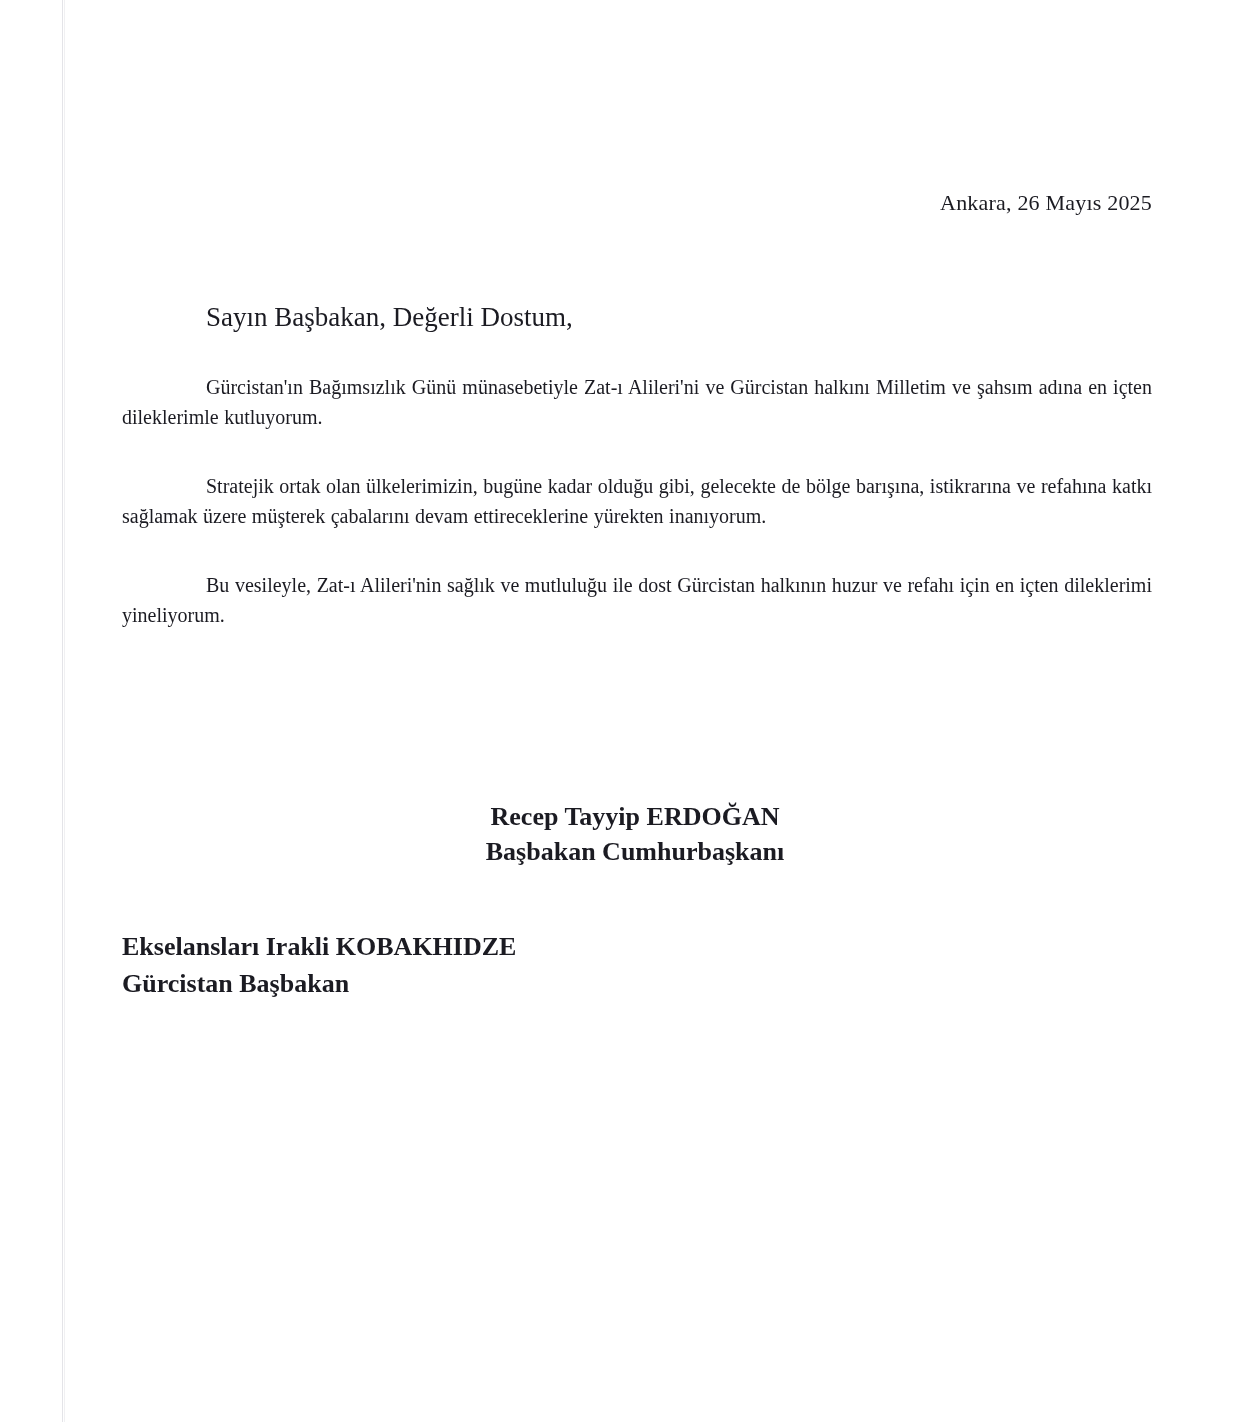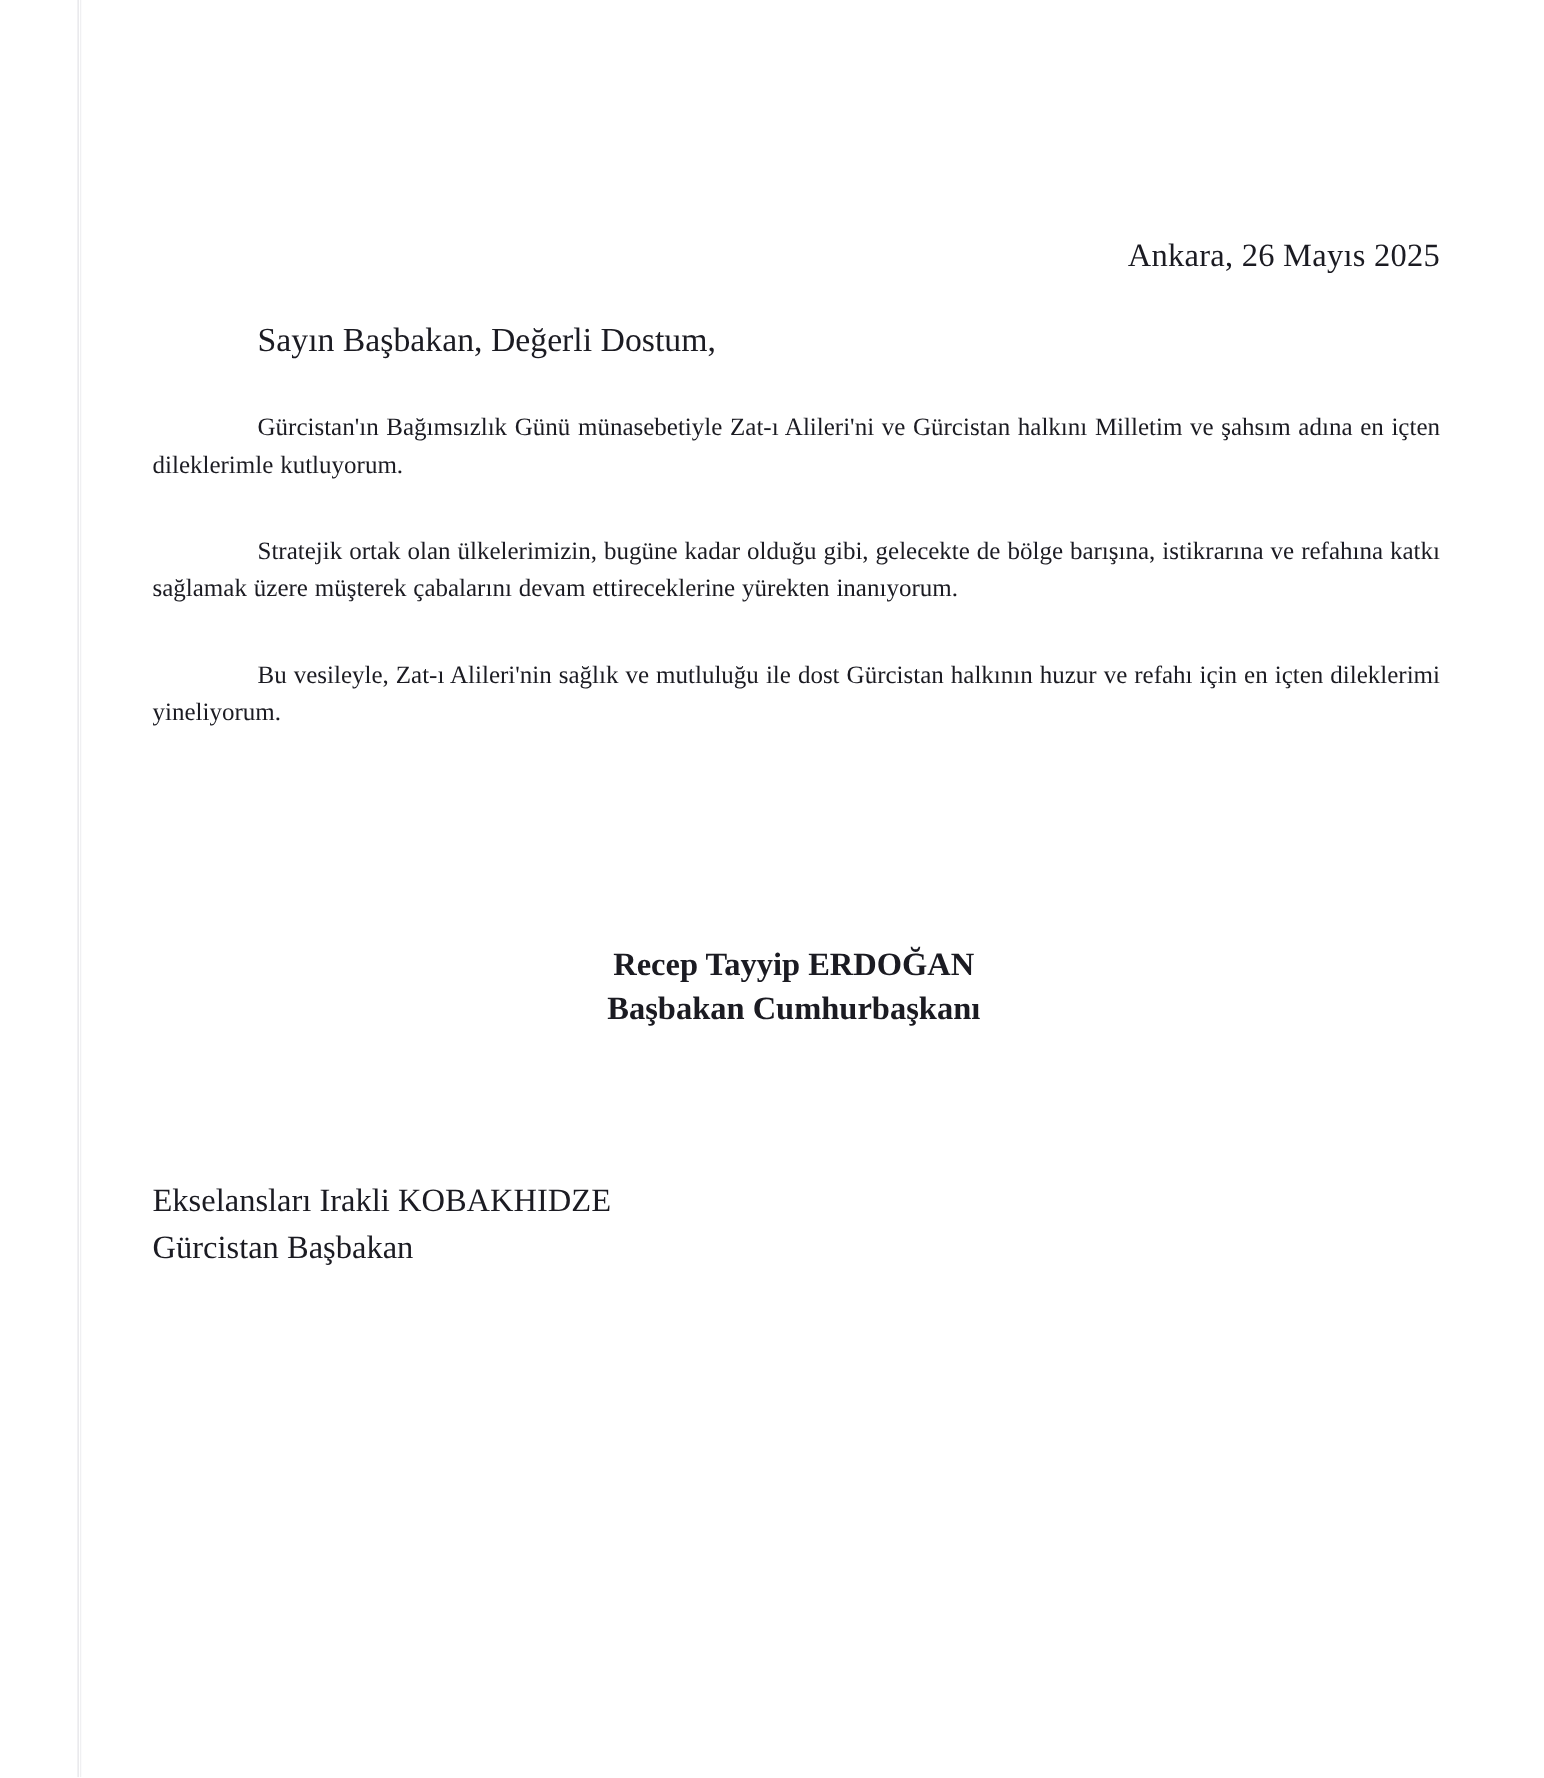--- a/index.html
+++ b/index.html
@@ -31,48 +31,48 @@
   }
   .content {
     position: absolute;
     left: 122px;
     top: 0;
     width: 1030px;
   }
   .date-line {
     margin-top: 190px;
     text-align: right;
-    font-size: 26px;
+    font-size: 22px;
     letter-spacing: 0.2px;
   }
   .salutation {
-    margin-top: 37px;
+    margin-top: 86px;
     font-size: 27px;
     text-indent: 84px;
   }
   p.body-par {
     margin: 40px 0 0 0;
     font-size: 20px;
     line-height: 1.48;
     text-align: justify;
     text-indent: 84px;
     word-spacing: 0.5px;
   }
   .signature-block {
     margin-top: 168px;
     text-align: center;
     font-weight: bold;
     font-size: 26px;
     line-height: 1.38;
     padding-right: 4px;
   }
   .recipient-block {
-    margin-top: 118px;
+    margin-top: 59px;
     text-align: left;
-    font-weight: normal;
+    font-weight: bold;
     font-size: 26px;
     line-height: 1.4;
   }
 </style>
 </head>
 <body>
 
 <div class="page">
 
   <div class="scan-edge"></div>

